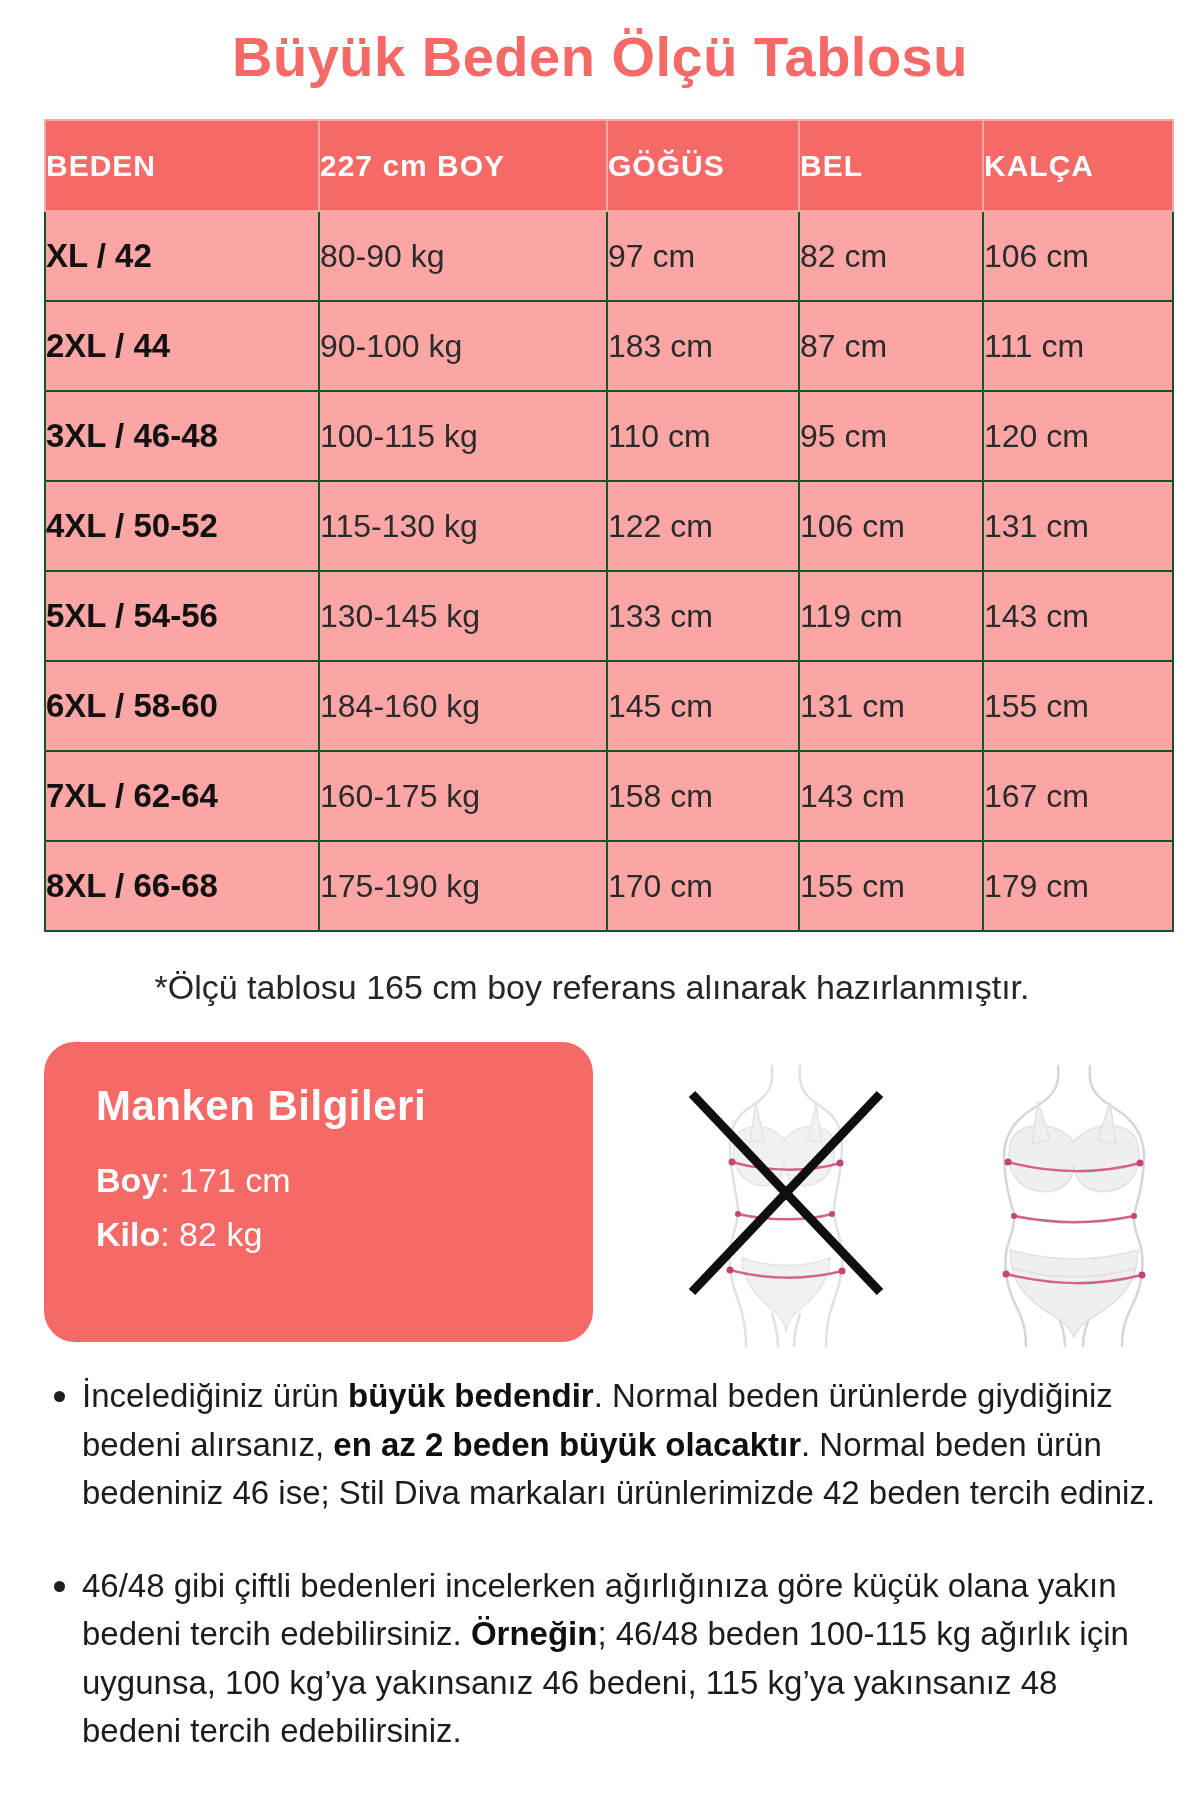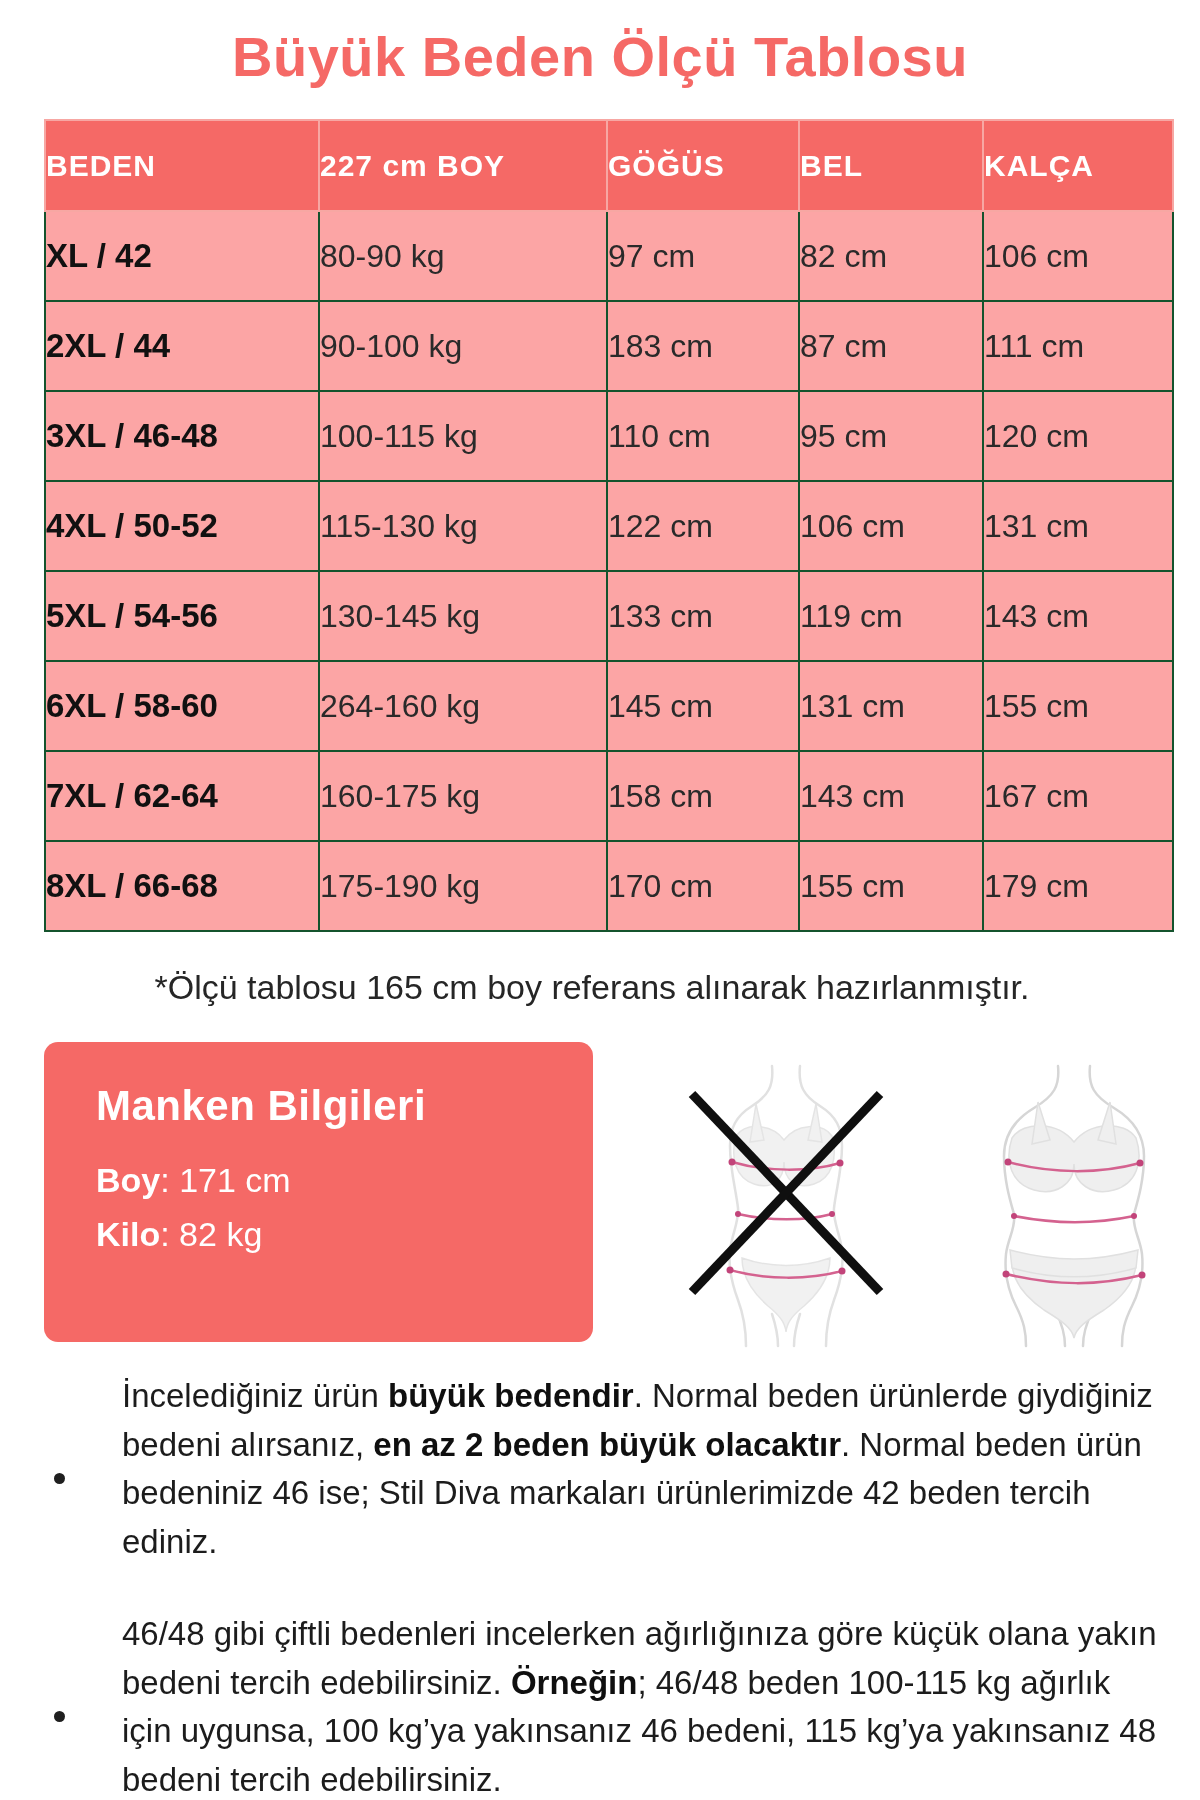--- a/index.html
+++ b/index.html
@@ -65,21 +65,21 @@
     text-align:center;
     font-size:34px;
     color:#262626;
   }
 
   .model-box {
     position:absolute; top:1042px; left:44px;
     width:549px; height:300px;
     box-sizing:border-box;
     background:#F56966;
-    border-radius:14px;
+    border-radius:31px;
     color:#ffffff;
     padding:34px 30px 0 52px;
   }
   .model-title {
     font-size:42px;
     font-weight:bold;
     margin:6px 0 24px 0;
     letter-spacing:0.5px;
   }
   .model-field {
@@ -98,23 +98,22 @@
   .figure-wrap { width:212px; height:286px; }
 
   .notes {
     position:absolute; top:1372px; left:44px;
     width:1116px;
     margin:0; padding:0;
     list-style:none;
   }
   .note-item {
     display:flex;
-    align-items:center;
+    align-items:flex-start;
     margin-bottom:44px;
-    gap:40px;
   }
   .note-dot {
     flex:0 0 11px;
     width:11px; height:11px;
     border-radius:50%;
     background:#1f1f1f;
     margin:19px 17px 0 10px;
   }
   .note-text {
     font-size:33px;
@@ -178,21 +177,21 @@
         </tr>
         <tr>
           <td class="size-col">5XL / 54-56</td>
           <td>130-145 kg</td>
           <td>133 cm</td>
           <td>119 cm</td>
           <td>143 cm</td>
         </tr>
         <tr>
           <td class="size-col">6XL / 58-60</td>
-          <td>264-160 kg</td>
+          <td>184-160 kg</td>
           <td>145 cm</td>
           <td>131 cm</td>
           <td>155 cm</td>
         </tr>
         <tr>
           <td class="size-col">7XL / 62-64</td>
           <td>160-175 kg</td>
           <td>158 cm</td>
           <td>143 cm</td>
           <td>167 cm</td>

